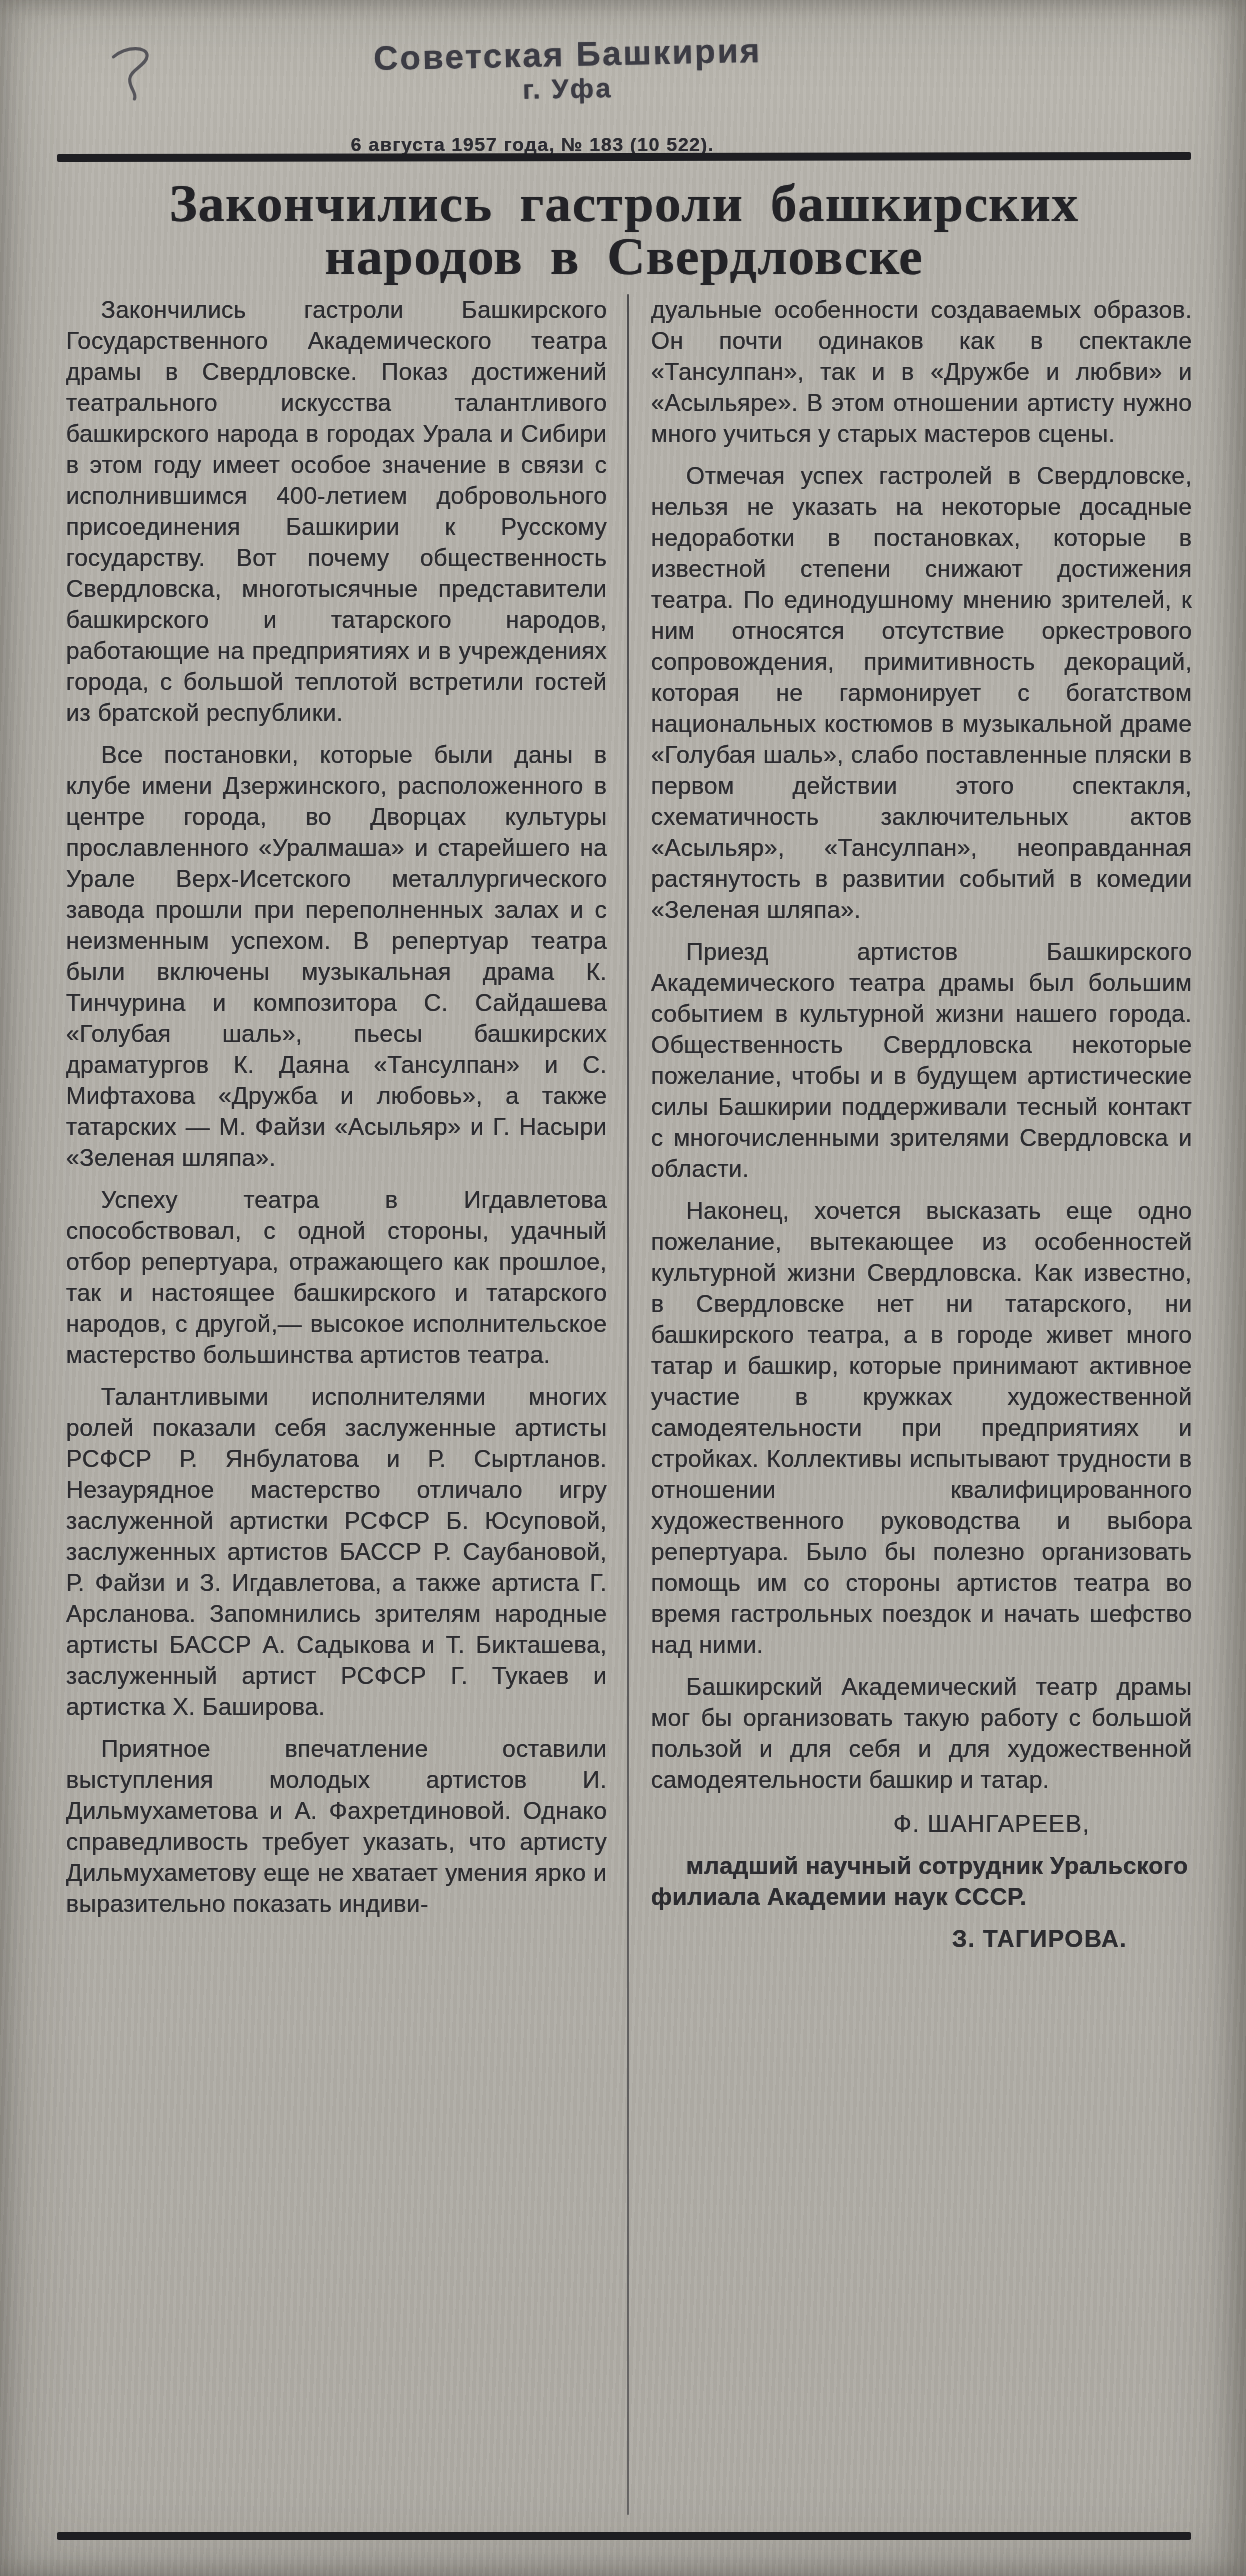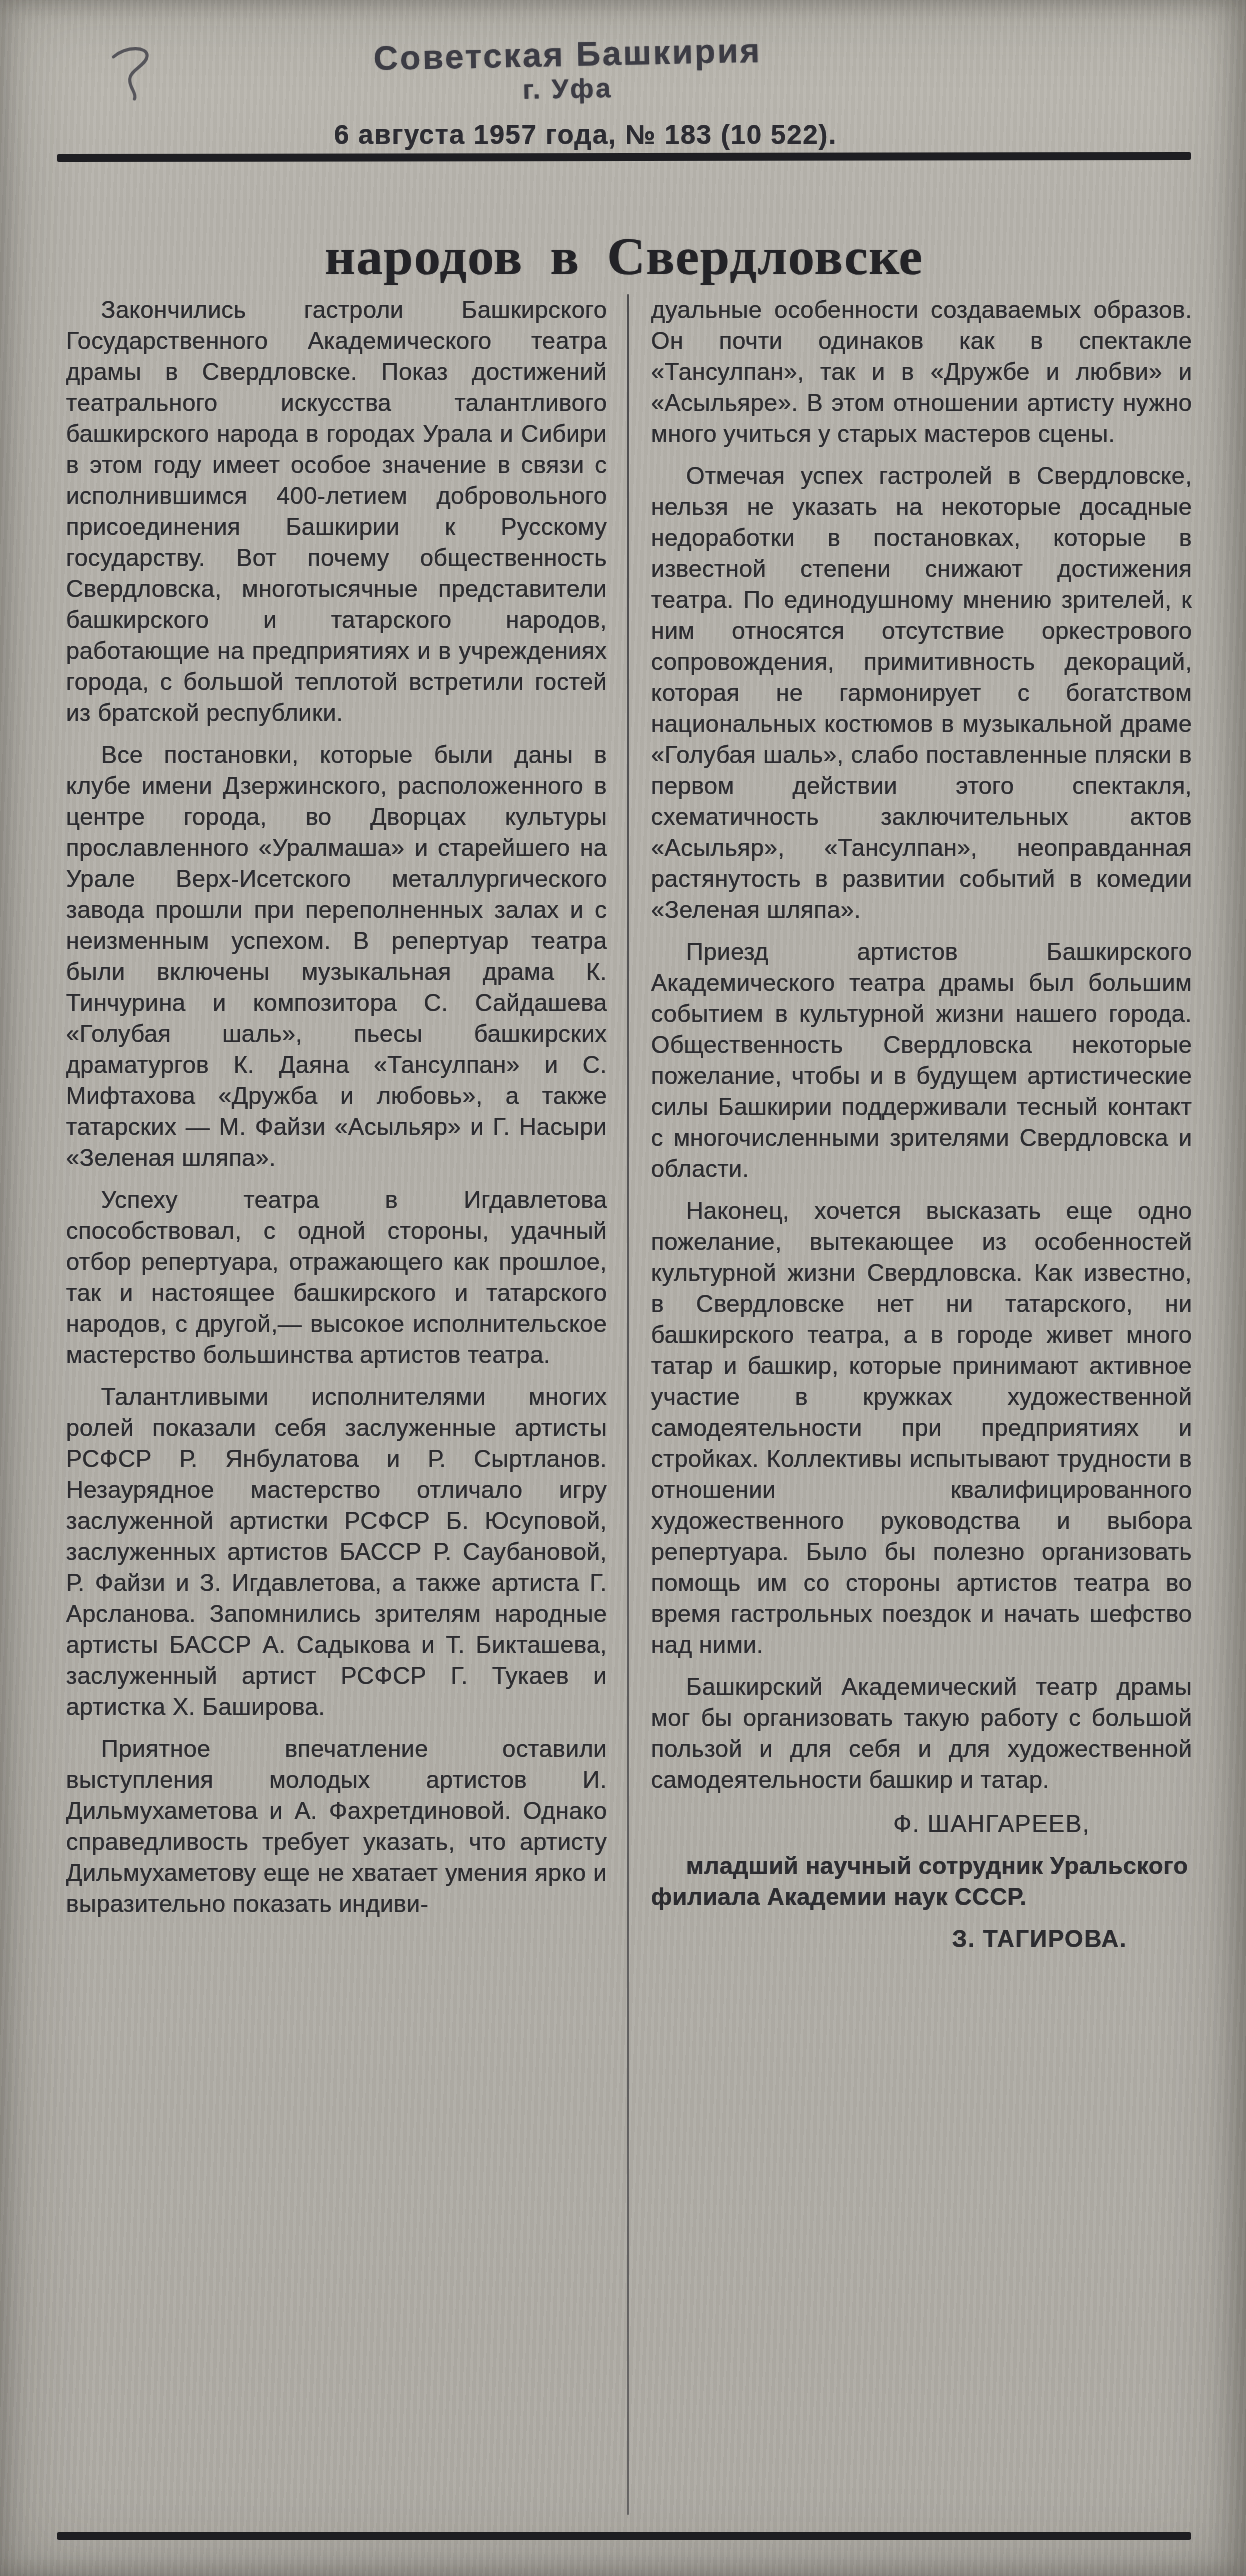--- a/index.html
+++ b/index.html
@@ -48,23 +48,23 @@
   .paper-city{
     font-weight:bold;
     font-size:27px;
     letter-spacing:1.8px;
     color:#3c3c44;
     margin-top:0px;
     transform:rotate(-1deg);
     text-shadow:0 0 0.9px rgba(60,60,70,0.7);
   }
   .date-line{
-    margin-top:15px;
-    font-weight:bold;
-    font-size:27px;
+    margin-top:29px;
+    font-weight:bold;
+    font-size:19px;
     letter-spacing:0.9px;
     color:#2c2c32;
     white-space:nowrap;
     transform:translateX(-35px);
     text-shadow:0 0 0.6px rgba(40,40,48,0.8);
   }
 
   .rule{
     position:absolute;
     left:57px; right:55px;
@@ -155,21 +155,21 @@
 
   <div class="masthead">
     <div class="paper-name">Советская Башкирия</div>
     <div class="paper-city">г. Уфа</div>
     <div class="date-line">6 августа 1957 года, № 183 (10 522).</div>
   </div>
 
   <div class="rule top"></div>
 
   <h1 class="headline">
-    <br>
+    <span>Закончились гастроли башкирских</span><br>
     <span>народов в Свердловске</span>
   </h1>
 
   <div class="columns">
 
     <div class="col left">
       <p>Закончились гастроли Башкирского Государственного Академического театра драмы в Свердловске. Показ достижений театрального искусства талантливого башкирского народа в городах Урала и Сибири в этом году имеет особое значение в связи с исполнившимся 400-летием добровольного присоединения Башкирии к Русскому государству. Вот почему общественность Свердловска, многотысячные представители башкирского и татарского народов, работающие на предприятиях и в учреждениях города, с большой теплотой встретили гостей из братской республики.</p>
       <p>Все постановки, которые были даны в клубе имени Дзержинского, расположенного в центре города, во Дворцах культуры прославленного «Уралмаша» и старейшего на Урале Верх-Исетского металлургического завода прошли при переполненных залах и с неизменным успехом. В репертуар театра были включены музыкальная драма К. Тинчурина и композитора С. Сайдашева «Голубая шаль», пьесы башкирских драматургов К. Даяна «Тансулпан» и С. Мифтахова «Дружба и любовь», а также татарских — М. Файзи «Асыльяр» и Г. Насыри «Зеленая шляпа».</p>
       <p>Успеху театра в Игдавлетова способствовал, с одной стороны, удачный отбор репертуара, отражающего как прошлое, так и настоящее башкирского и татарского народов, с другой,— высокое исполнительское мастерство большинства артистов театра.</p>
       <p>Талантливыми исполнителями многих ролей показали себя заслуженные артисты РСФСР Р. Янбулатова и Р. Сыртланов. Незаурядное мастерство отличало игру заслуженной артистки РСФСР Б. Юсуповой, заслуженных артистов БАССР Р. Саубановой, Р. Файзи и З. Игдавлетова, а также артиста Г. Арсланова. Запомнились зрителям народные артисты БАССР А. Садыкова и Т. Бикташева, заслуженный артист РСФСР Г. Тукаев и артистка Х. Баширова.</p>

